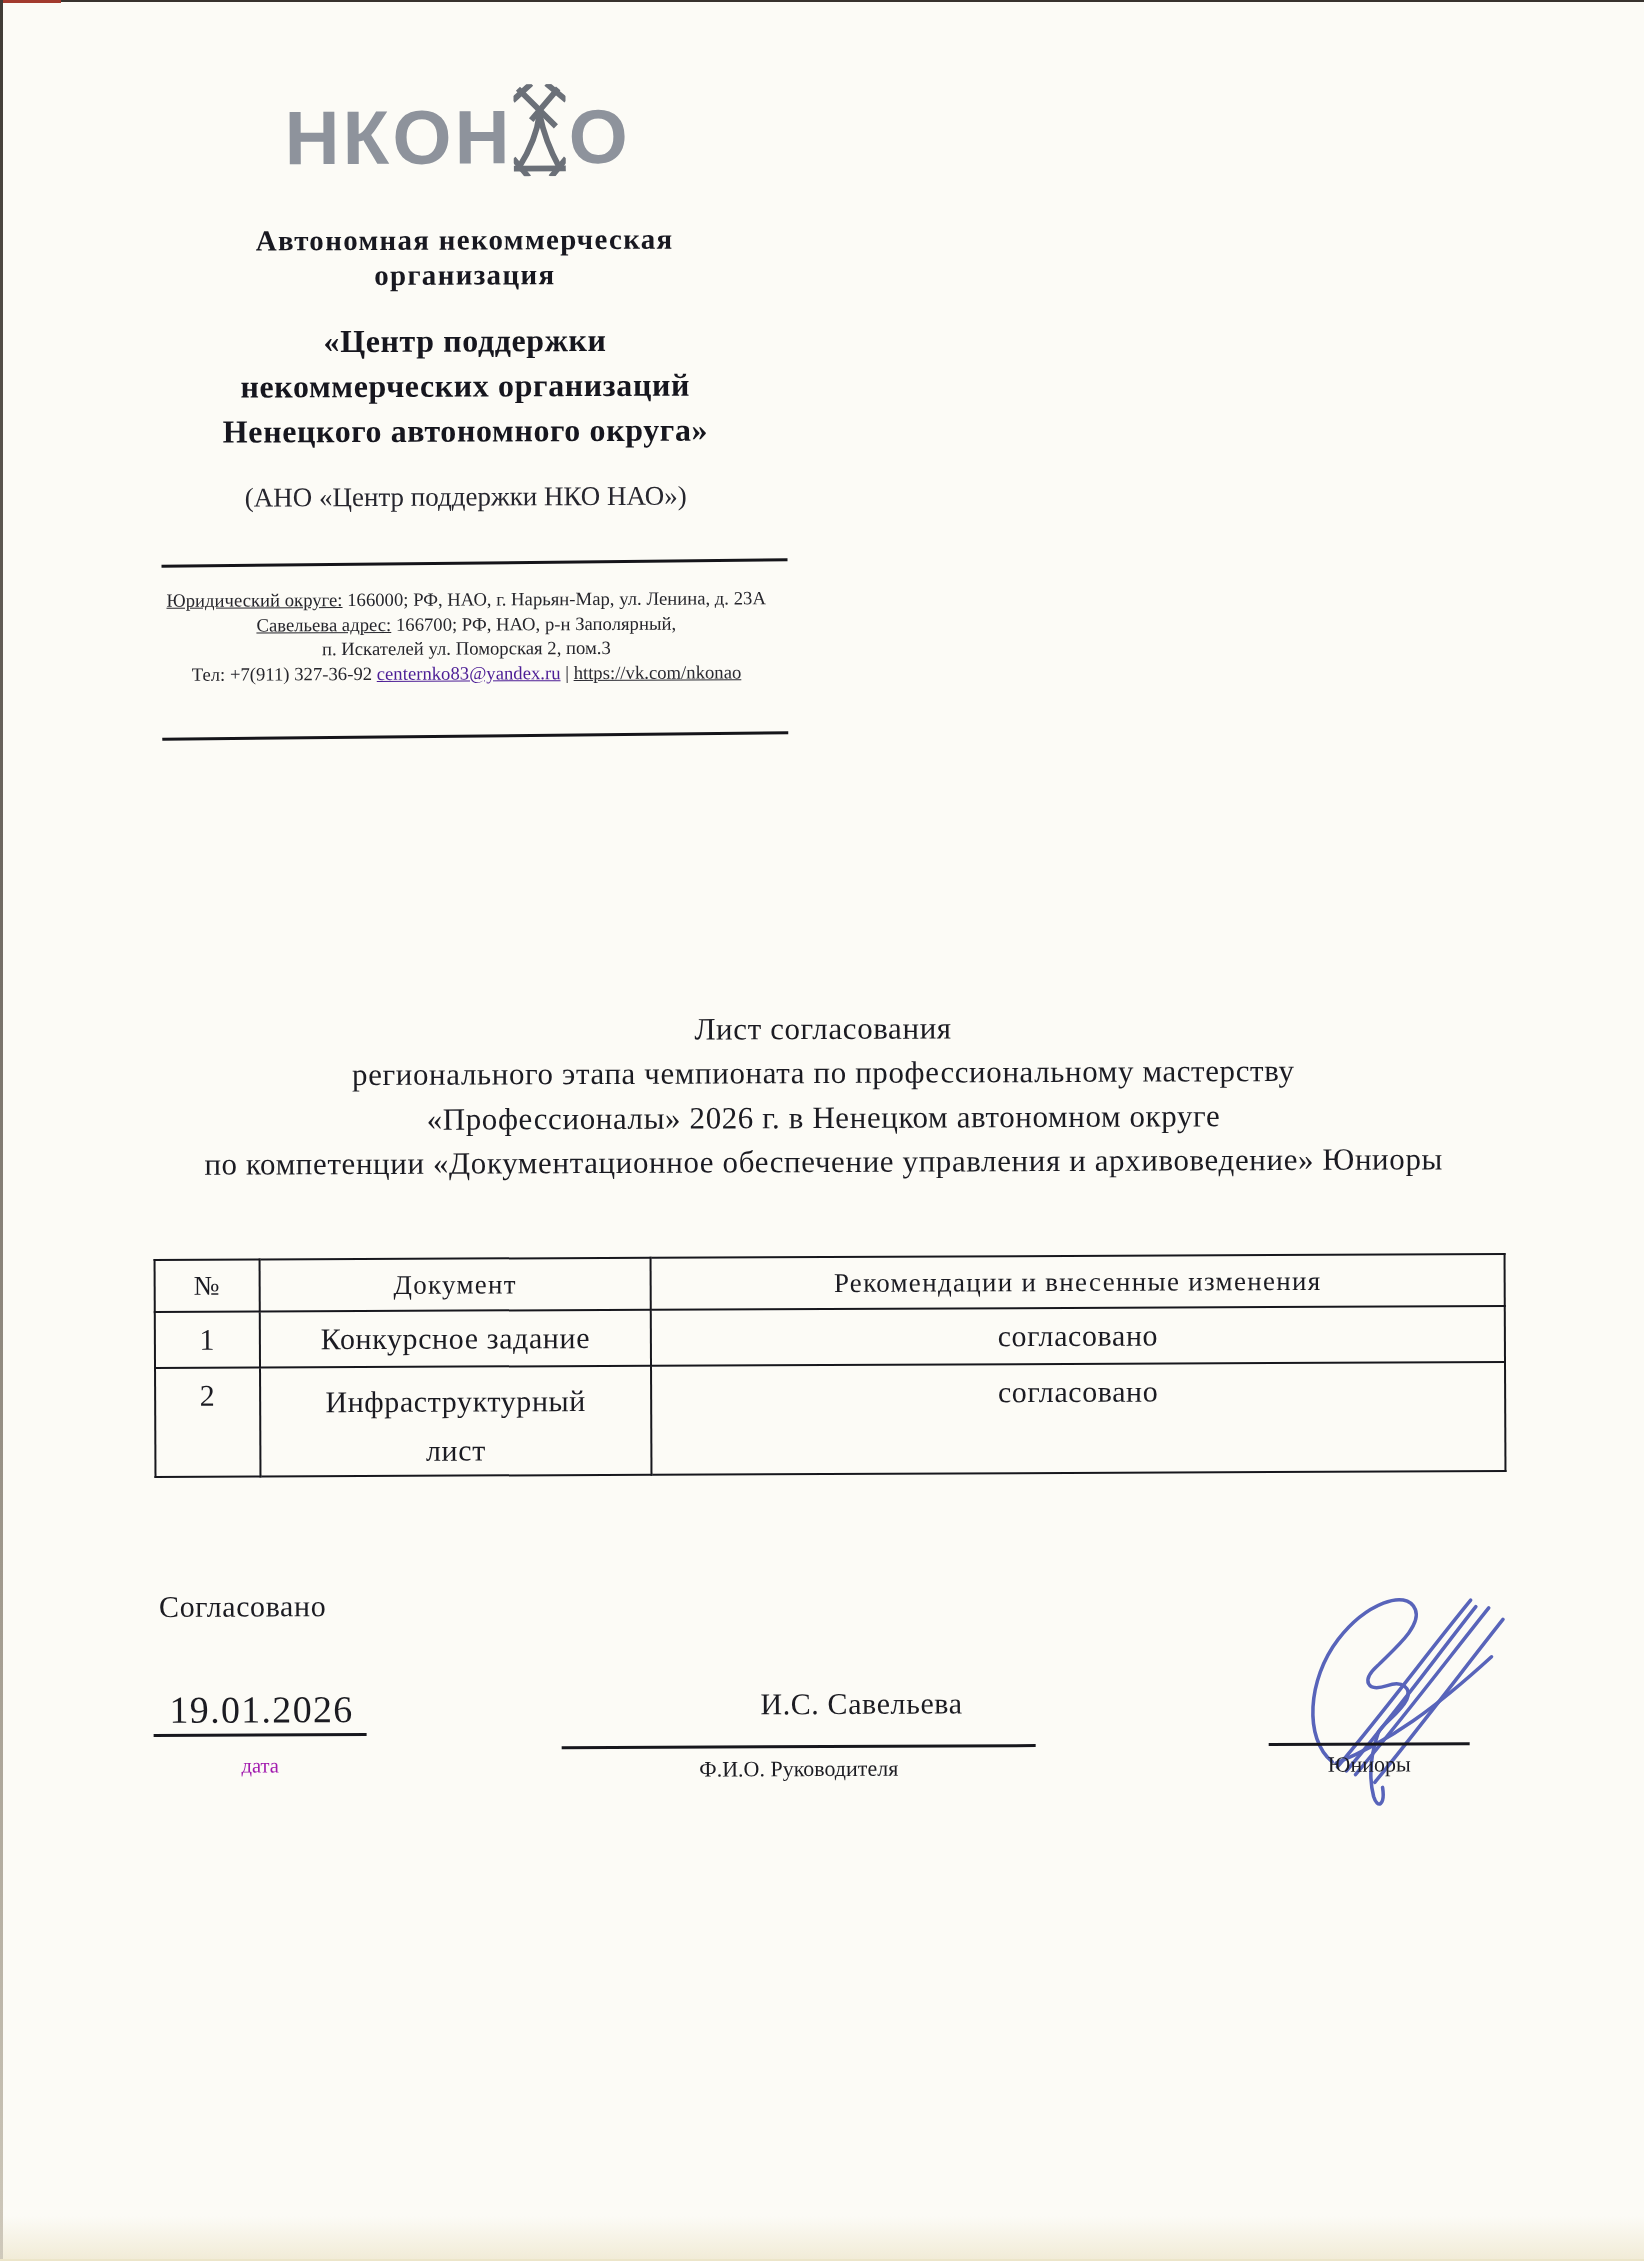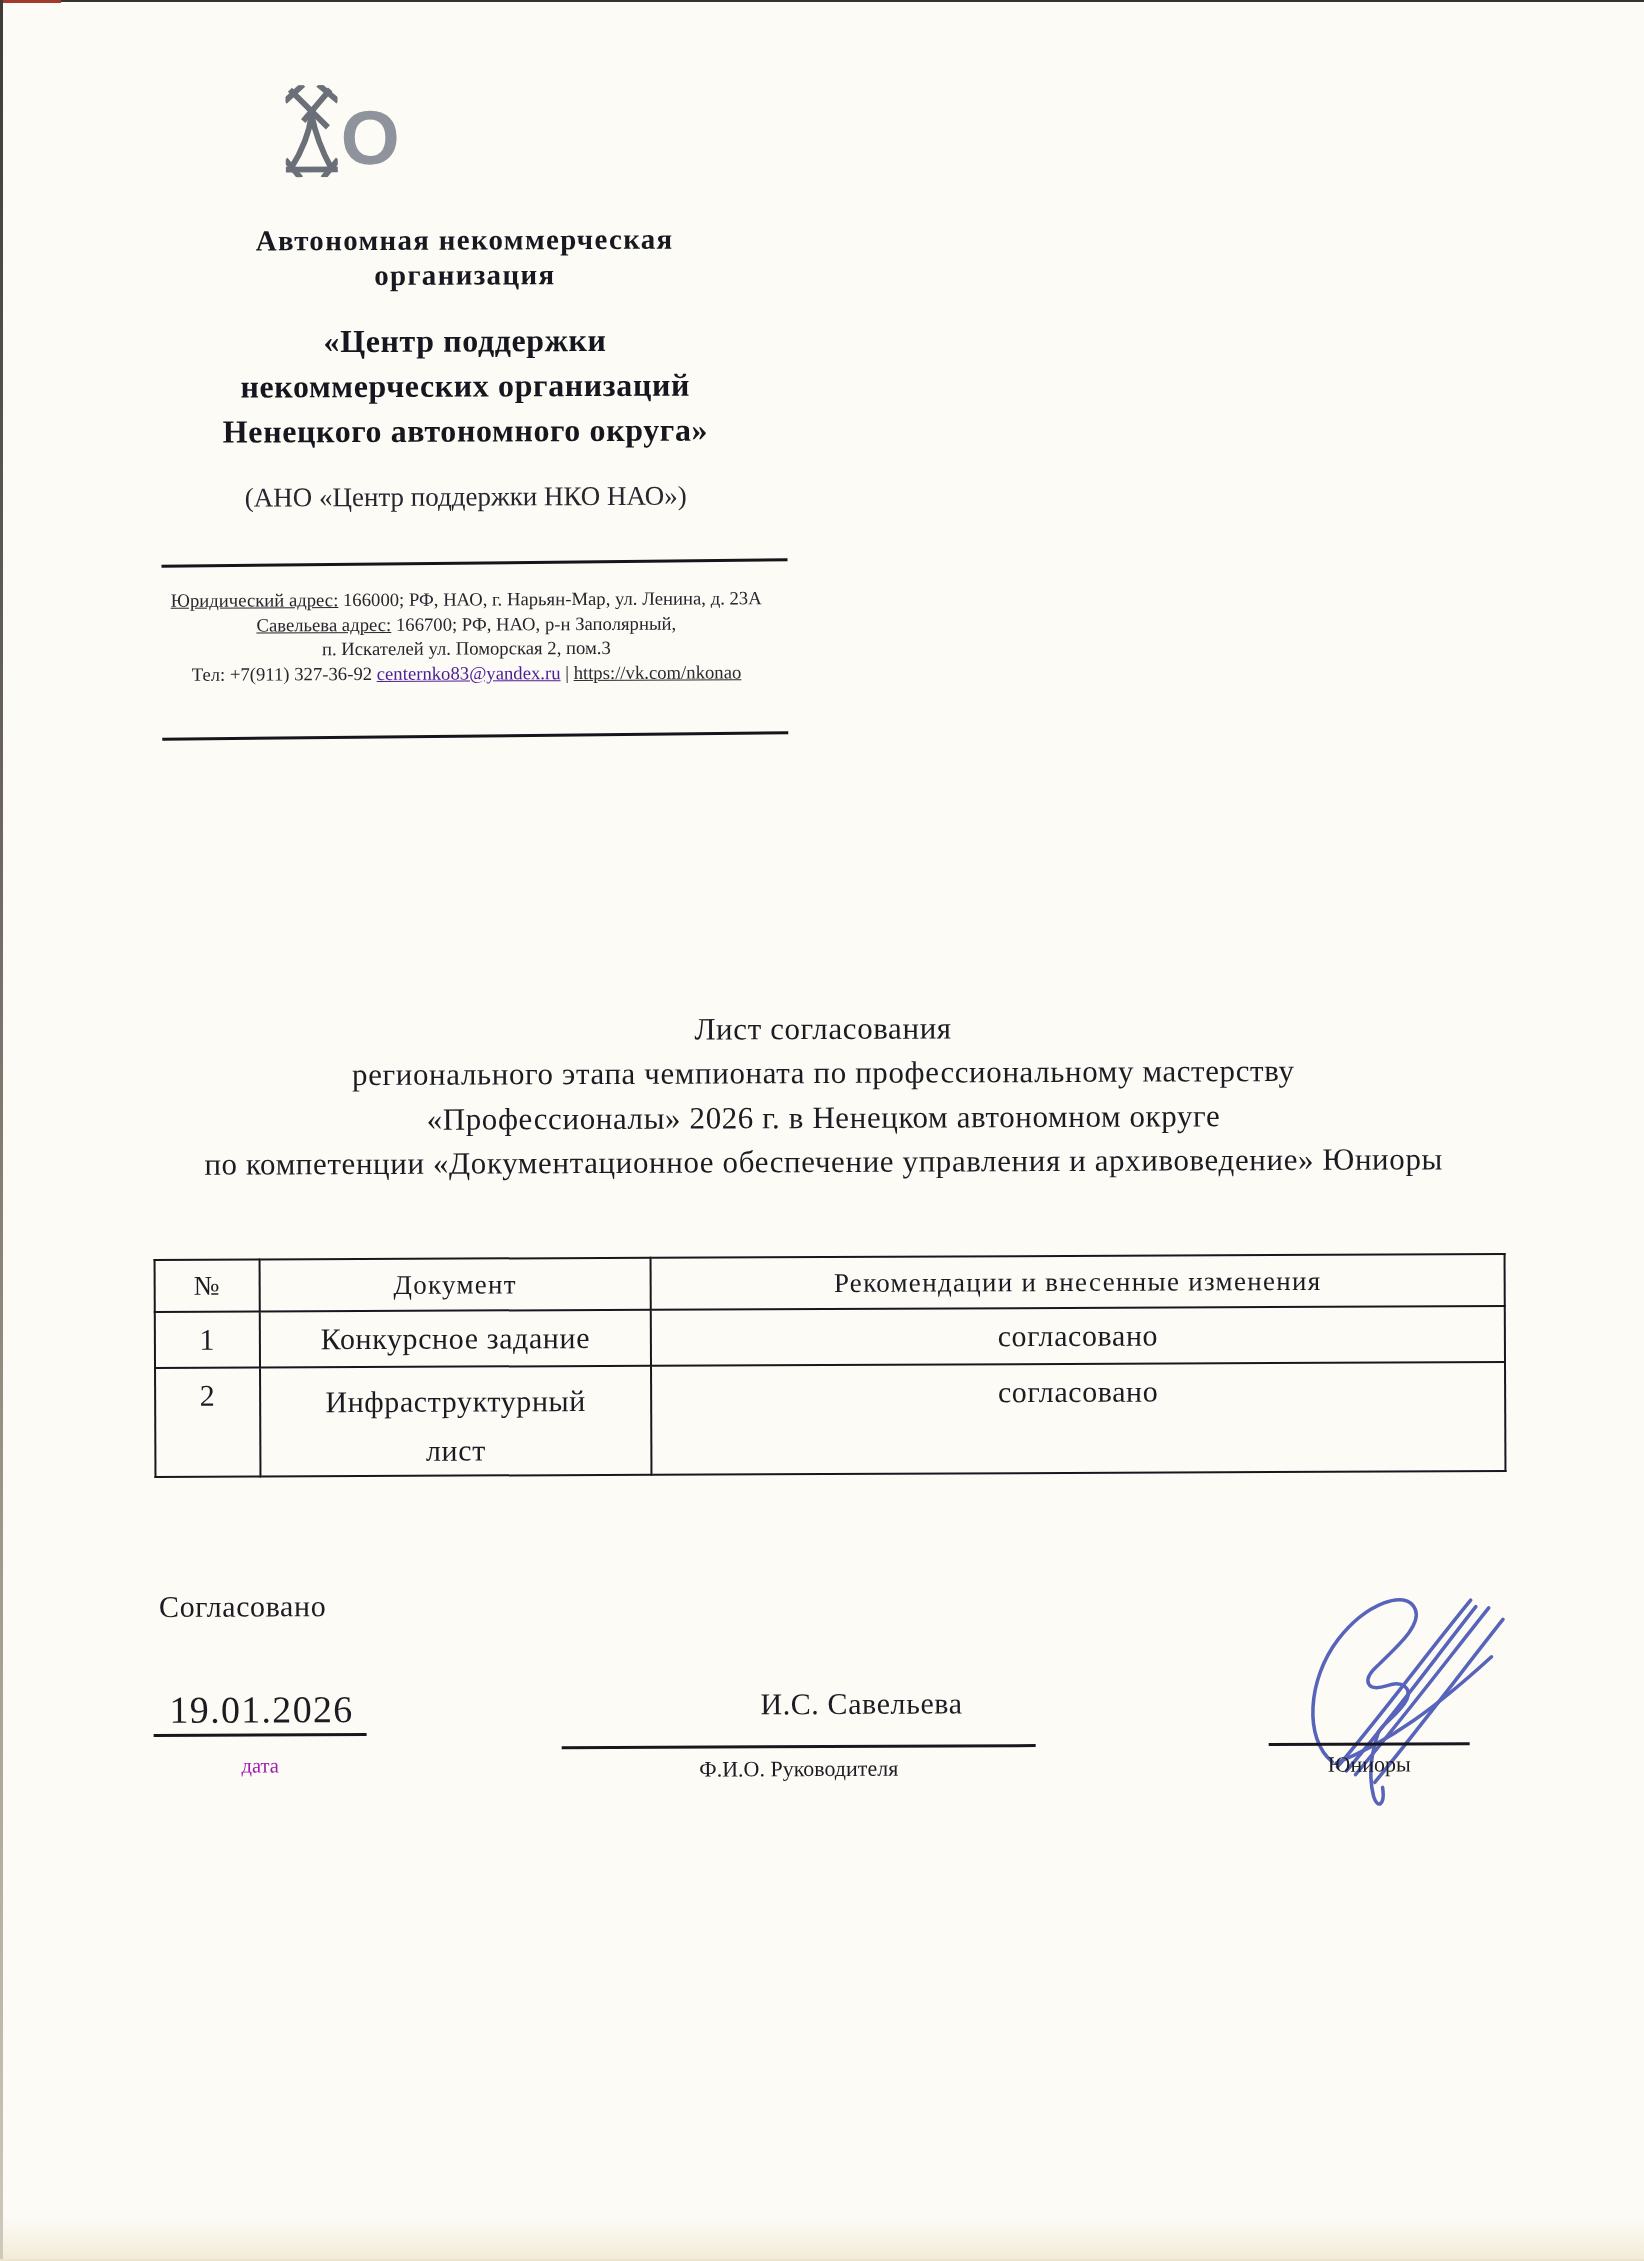--- a/index.html
+++ b/index.html
@@ -74,20 +74,21 @@
 <div class="page">
   <div class="edge-top"></div>
   <div class="edge-top-red"></div>
   <div class="edge-left"></div>
   <div class="edge-bottom"></div>
   <div class="edge-bottom-line"></div>
 
   <div class="content">
 
     <div class="abs logo-row">
+      <span>НКОН</span>
       <svg class="logo-orn" width="52" height="92" viewBox="0 0 80 142">
         <g stroke="#697008" fill="none"></g>
         <g stroke="#6b7078" stroke-width="9" fill="none" stroke-linecap="square">
           <path d="M10 10 L62 62"></path>
           <path d="M66 10 L30 52"></path>
           <path d="M2 22 L24 2"></path>
           <path d="M54 2 L78 22"></path>
           <path d="M40 46 C36 76 22 106 8 128"></path>
           <path d="M40 46 C46 76 58 106 70 128"></path>
           <path d="M4 130 L76 130"></path>
@@ -103,21 +104,21 @@
 
     <div class="abs org-name ctr">«Центр поддержки
 некоммерческих организаций
 Ненецкого автономного округа»</div>
 
     <div class="abs short-name ctr">(АНО «Центр поддержки НКО НАО»)</div>
 
     <div class="abs rule rule-1"></div>
 
     <div class="abs address ctr">
-      <div><span class="lbl">Юридический адрес:</span><span> 166000; РФ, НАО, г. Нарьян-Мар, ул. Ленина, д. 23А</span></div>
+      <div><span class="lbl">Юридический округе:</span><span> 166000; РФ, НАО, г. Нарьян-Мар, ул. Ленина, д. 23А</span></div>
       <div><span class="lbl">Савельева адрес:</span><span> 166700; РФ, НАО, р-н Заполярный,</span></div>
       <div>п. Искателей ул. Поморская 2, пом.3</div>
       <div><span>Тел: +7(911) 327-36-92 </span><span class="email">centernko83@yandex.ru</span><span> | </span><span class="site">https://vk.com/nkonao</span></div>
     </div>
 
     <div class="abs rule rule-2"></div>
 
     <div class="abs doc-title ctr">
       <div>Лист согласования</div>
       <div>регионального этапа чемпионата по профессиональному мастерству</div>

